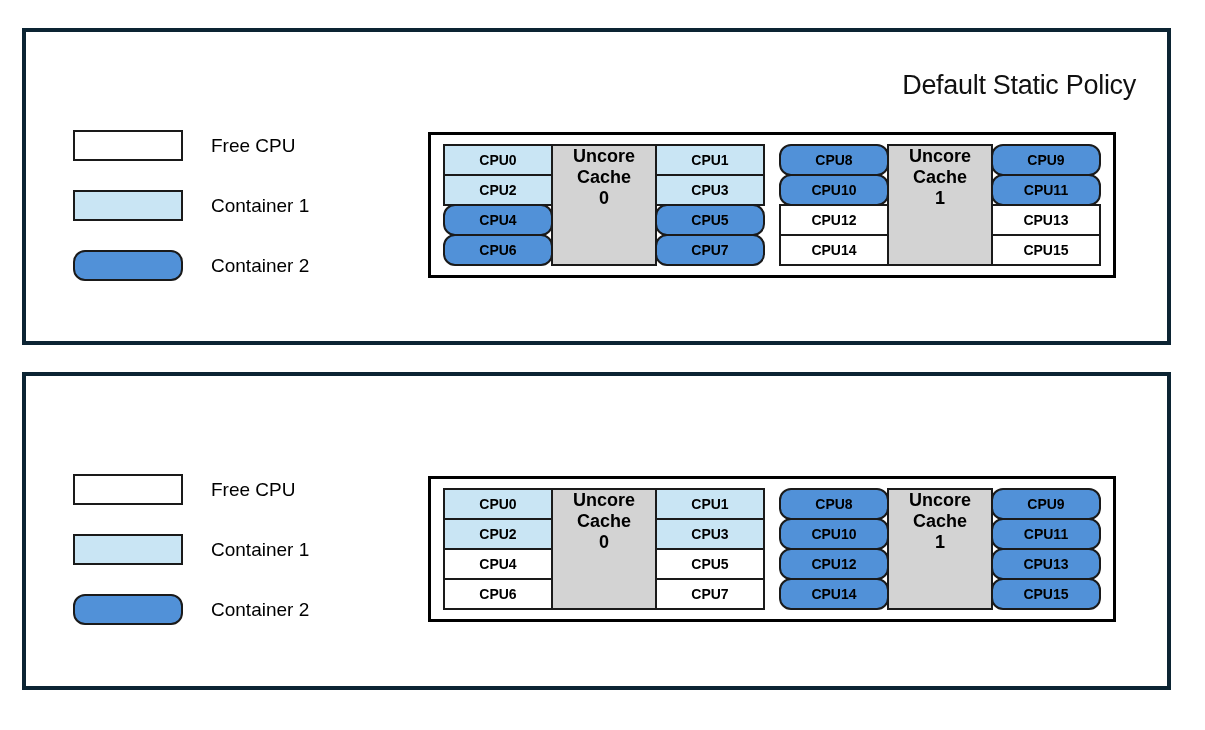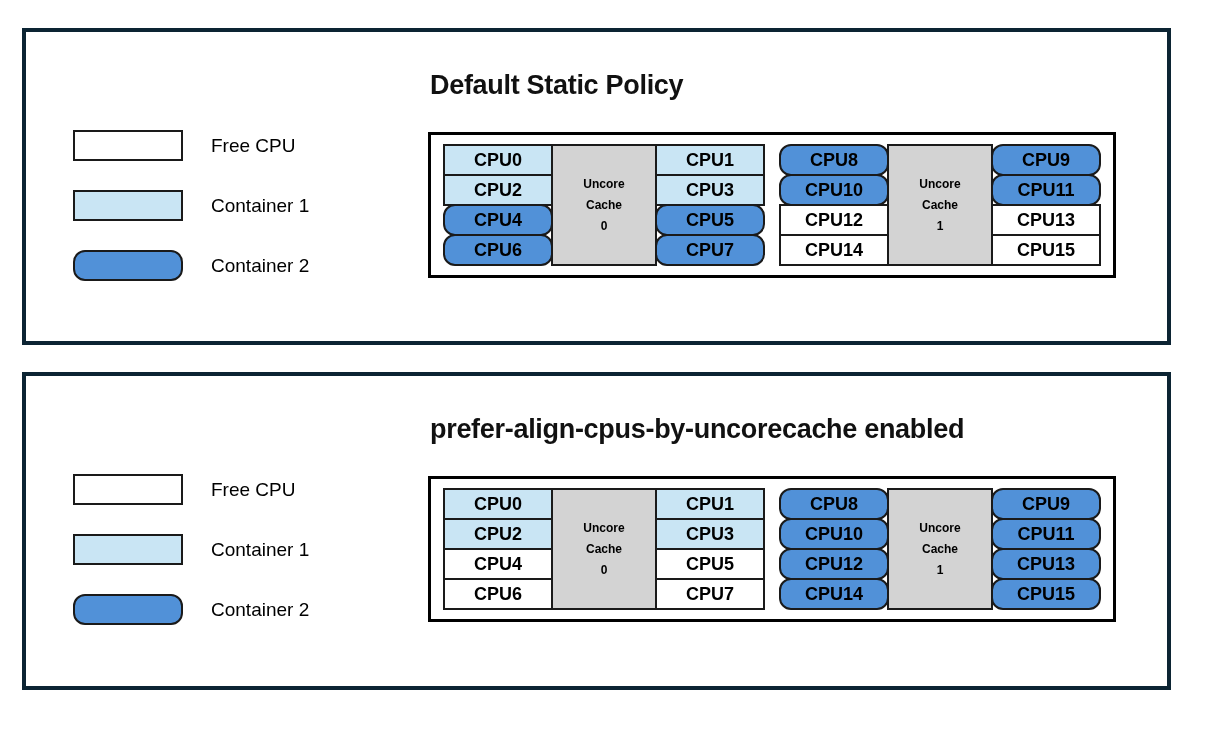--- a/index.html
+++ b/index.html
@@ -2,38 +2,38 @@
 <html style="--free: #ffffff; --container1: #c9e5f4; --container2: #5191d8; --cache-gray: #d3d3d3; --panel-border: #0c2433; --cell-border: #1a1a1a;"><head>
 <meta charset="utf-8">
 <style>
   html,body{margin:0;padding:0;background:#fff;}
   body{width:1205px;height:730px;position:relative;font-family:"Liberation Sans",sans-serif;color:#000;}
 
   .panel{position:absolute;left:22px;width:1149px;border:4px solid var(--panel-border,#0c2433);background:#fff;box-sizing:border-box;}
   .panel.p0{top:28px;height:317px;}
   .panel.p1{top:372px;height:318px;}
 
-  .panel-title{position:absolute;left:404px;top:38px;width:730px;margin:0;text-align:left;
-    font-size:27px;font-weight:bold;letter-spacing:-0.3px;color:#111;}
+  .panel-title{position:absolute;left:380px;top:38px;width:730px;margin:0;text-align:right;
+    font-size:27px;font-weight:normal;letter-spacing:-0.3px;color:#111;}
 
   .legend{position:absolute;left:47px;top:98px;display:flex;flex-direction:column;}
   .legend-row{display:flex;align-items:center;margin-bottom:29px;height:31px;}
   .swatch{width:110px;height:31px;border:2px solid var(--cell-border,#1a1a1a);box-sizing:border-box;background:#fff;flex:0 0 auto;}
   .legend-label{margin-left:28px;font-size:19px;font-weight:normal;white-space:nowrap;}
 
   .diagram{position:absolute;left:402px;top:100px;width:688px;height:146px;border:3px solid #000;
     box-sizing:border-box;display:flex;align-items:center;justify-content:center;gap:14px;background:#fff;}
   .group{display:flex;align-items:center;}
   .cpu-col{display:flex;flex-direction:column;width:110px;}
   .cpu-cell{height:32px;margin-top:-2px;border:2px solid var(--cell-border,#1a1a1a);box-sizing:border-box;
-    display:flex;align-items:center;justify-content:center;font-weight:bold;font-size:18px;background:#fff;}
+    display:flex;align-items:center;justify-content:center;font-weight:bold;font-size:14px;background:#fff;}
   .cpu-col .cpu-cell:first-child{margin-top:0;}
   .cache-box{width:106px;height:122px;margin-left:-2px;margin-right:-2px;border:2px solid var(--cell-border,#1a1a1a);
     box-sizing:border-box;background:var(--cache-gray,#d3d3d3);display:flex;flex-direction:column;
-    align-items:center;justify-content:center;font-weight:bold;font-size:12px;line-height:21px;text-align:center;}
+    align-items:center;justify-content:flex-start;font-weight:bold;font-size:18px;line-height:21px;text-align:center;}
 
   [data-type="free"]{background:var(--free,#ffffff);}
   [data-type="container1"]{background:var(--container1,#c9e5f4);}
   [data-type="container2"]{background:var(--container2,#5191d8);border-radius:12px;}
 </style>
 </head>
 <body>
 
 <section class="panel p0">
   <h2 class="panel-title">Default Static Policy</h2>
@@ -89,21 +89,20 @@
         <div class="cpu-cell" data-type="container2">CPU9</div>
         <div class="cpu-cell" data-type="container2">CPU11</div>
         <div class="cpu-cell" data-type="free">CPU13</div>
         <div class="cpu-cell" data-type="free">CPU15</div>
       </div>
     </div>
   </div>
 </section>
 
 <section class="panel p1">
-  <h2 class="panel-title">prefer-align-cpus-by-uncorecache enabled</h2>
 
   <div class="legend">
     <div class="legend-row">
       <span class="swatch" data-type="free"></span>
       <span class="legend-label">Free CPU</span>
     </div>
     <div class="legend-row">
       <span class="swatch" data-type="container1"></span>
       <span class="legend-label">Container 1</span>
     </div>

